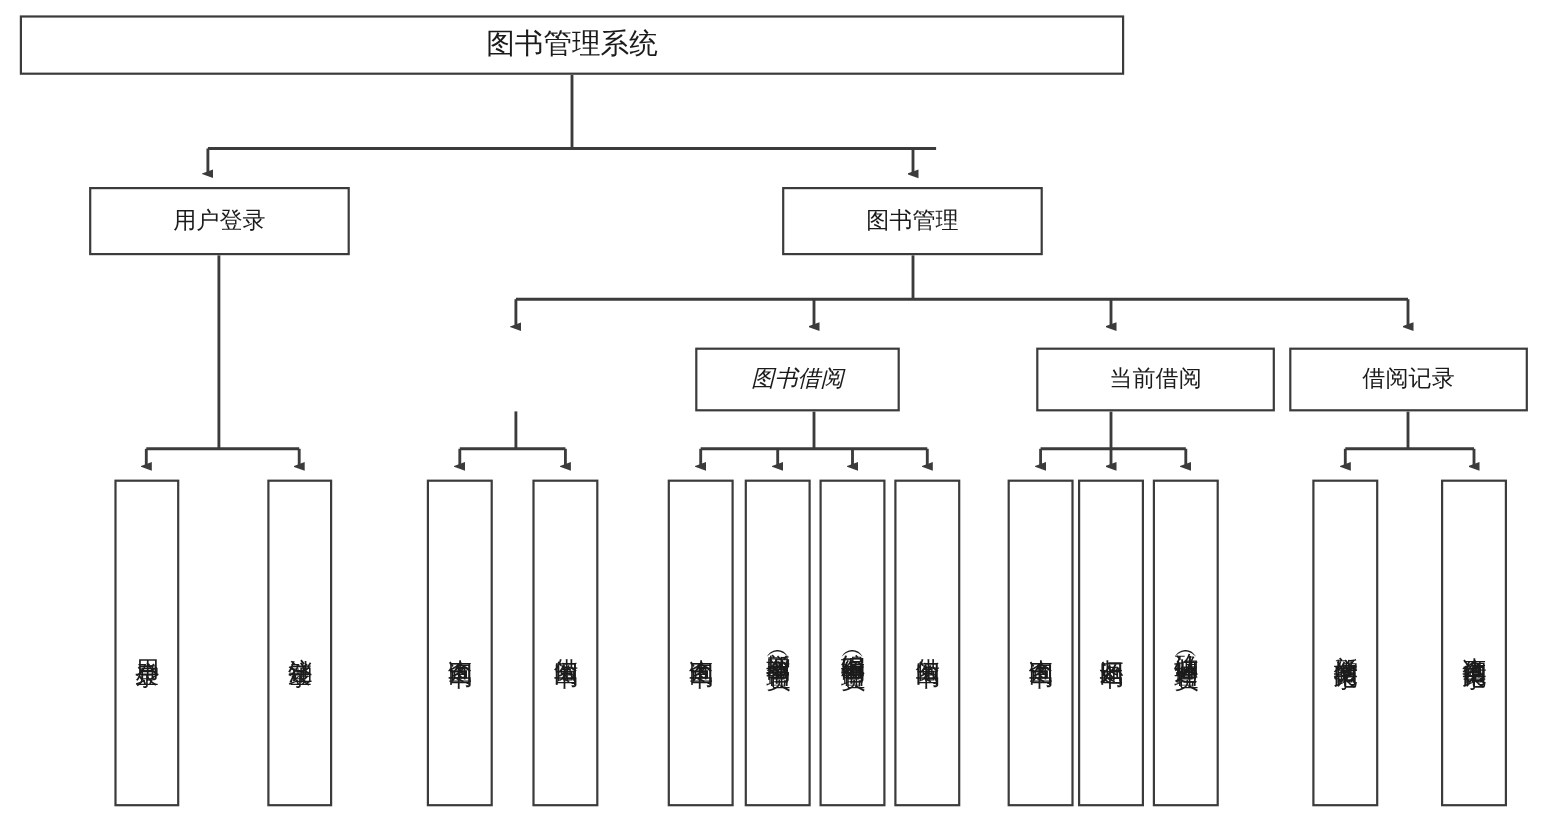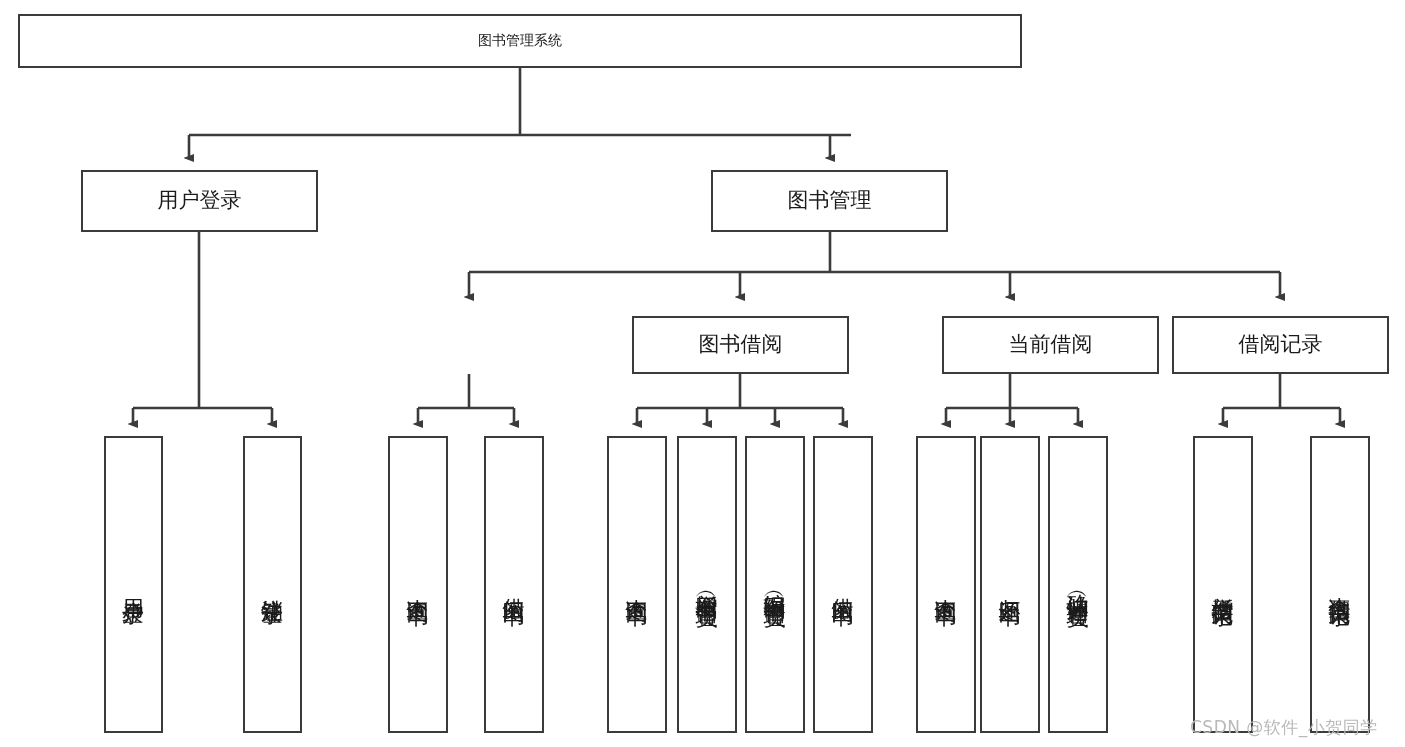--- a/index.html
+++ b/index.html
@@ -38,21 +38,21 @@
   .node .label {
     color: #1b1b1b;
     line-height: 1.14;
     text-align: center;
     white-space: nowrap;
   }
   .node.horizontal .label {
     font-size: 21px;
   }
   .node.root .label {
-    font-size: 14px;
+    font-size: 26px;
   }
   .node.vertical {
     padding: 6px 0;
   }
   .node.vertical .label {
     writing-mode: vertical-rl;
     text-orientation: upright;
     font-size: 22px;
     letter-spacing: 2px;
   }
@@ -126,21 +126,21 @@
 
   <div class="node horizontal" style="left:81px; top:170px; width:237px; height:62px;">
     <span class="label">用户登录</span>
   </div>
 
   <div class="node horizontal" style="left:711px; top:170px; width:237px; height:62px;">
     <span class="label">图书管理</span>
   </div>
 
 
-  <div class="node horizontal" style="left:632px; top:316px; width:217px; height:58px;">
+  <div class="node horizontal" style="left:632px; top:316px; width:186px; height:58px;font-style:italic;">
     <span class="label">图书借阅</span>
   </div>
 
   <div class="node horizontal" style="left:942px; top:316px; width:217px; height:58px;">
     <span class="label">当前借阅</span>
   </div>
 
   <div class="node horizontal" style="left:1172px; top:316px; width:217px; height:58px;">
     <span class="label">借阅记录</span>
   </div>
@@ -190,15 +190,14 @@
   </div>
 
   <div class="node vertical" style="left:1193px; top:436px; width:60px; height:297px;">
     <span class="label">新增借阅记录</span>
   </div>
 
   <div class="node vertical" style="left:1310px; top:436px; width:60px; height:297px;">
     <span class="label">查询借阅记录</span>
   </div>
 
-  <div class="watermark" style="left:1190px; top:716px;">CSDN @软件_小贺同学</div>
 
 </div>
 
 </body></html>

